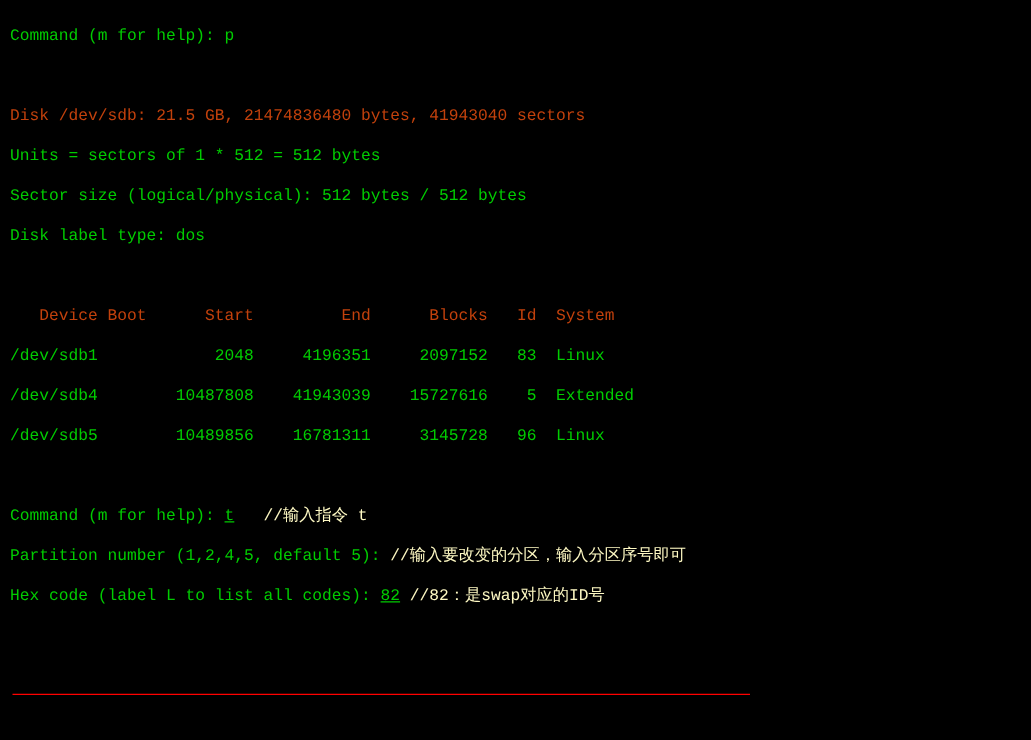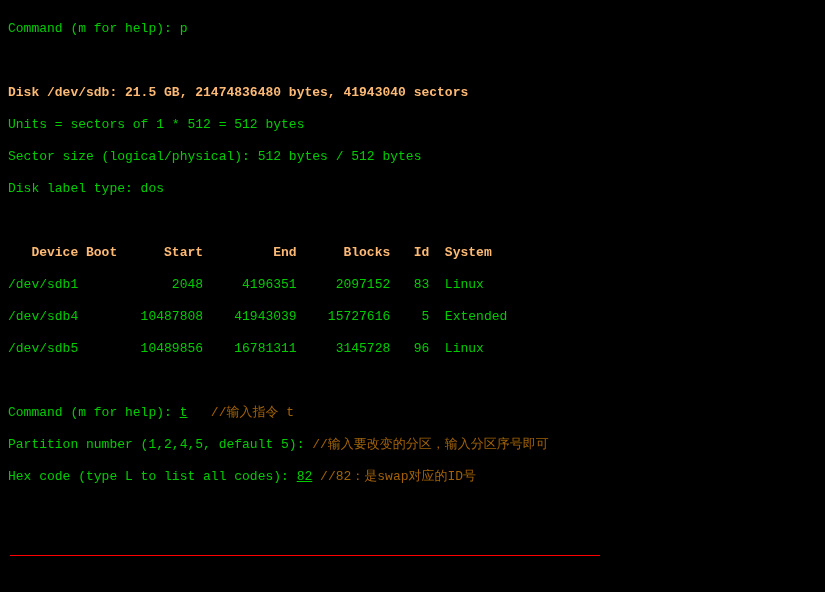--- a/index.html
+++ b/index.html
@@ -12,22 +12,22 @@
   }
   .term {
     font-family: "Courier New", monospace;
     font-size: 13px;
     line-height: 16px;
     color: #00cc00;
     padding: 5px 8px;
     white-space: pre;
     position: relative;
   }
-  .bold { font-weight: bold; color: #fdba74; }
-  .red { color: #a16207; }
+  .bold { font-weight: normal; color: #c2410c; }
+  .red { color: #fef9c3; }
   .underline { text-decoration: underline; }
   .redline {
     position: absolute;
     left: 10px;
     width: 590px;
     height: 1px;
     background: #ff0000;
   }
   .blank { height: 16px; }
 </style>
@@ -42,21 +42,21 @@
 <div>Sector size (logical/physical): 512 bytes / 512 bytes</div>
 <div>Disk label type: dos</div>
 <div class="blank"></div>
 <div class="bold">   Device Boot      Start         End      Blocks   Id  System</div>
 <div>/dev/sdb1            2048     4196351     2097152   83  Linux</div>
 <div>/dev/sdb4        10487808    41943039    15727616    5  Extended</div>
 <div>/dev/sdb5        10489856    16781311     3145728   96  Linux</div>
 <div class="blank"></div>
 <div><span>Command (m for help): </span><span class="underline">t</span>   <span class="red">//输入指令 t</span></div>
 <div><span>Partition number (1,2,4,5, default 5): </span><span class="red">//输入要改变的分区，输入分区序号即可</span></div>
-<div><span>Hex code (type L to list all codes): </span><span class="underline">82</span> <span class="red">//82：是swap对应的ID号</span></div>
+<div><span>Hex code (label L to list all codes): </span><span class="underline">82</span> <span class="red">//82：是swap对应的ID号</span></div>
 
 
 
 
 
 
 
 
 
 

